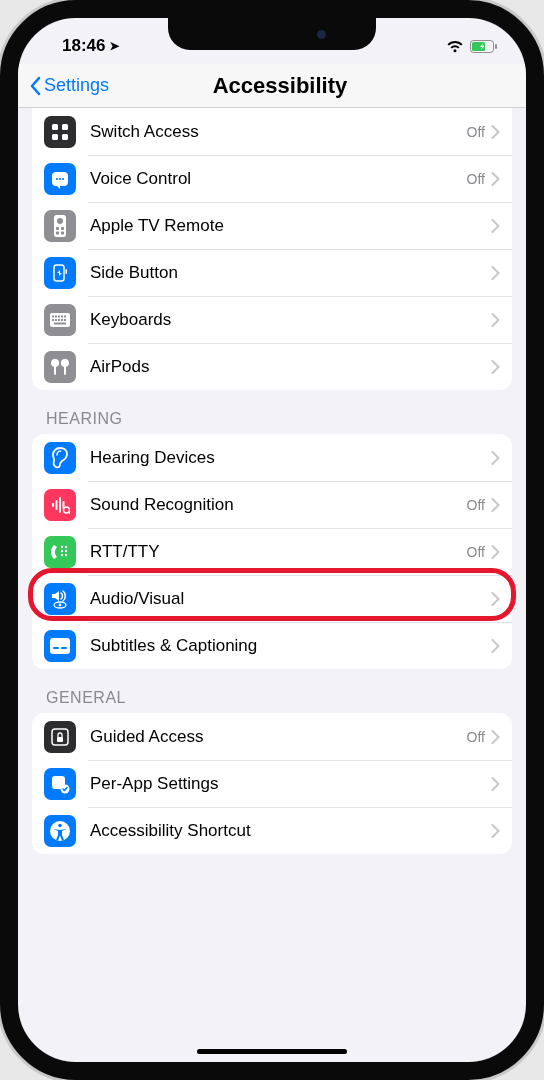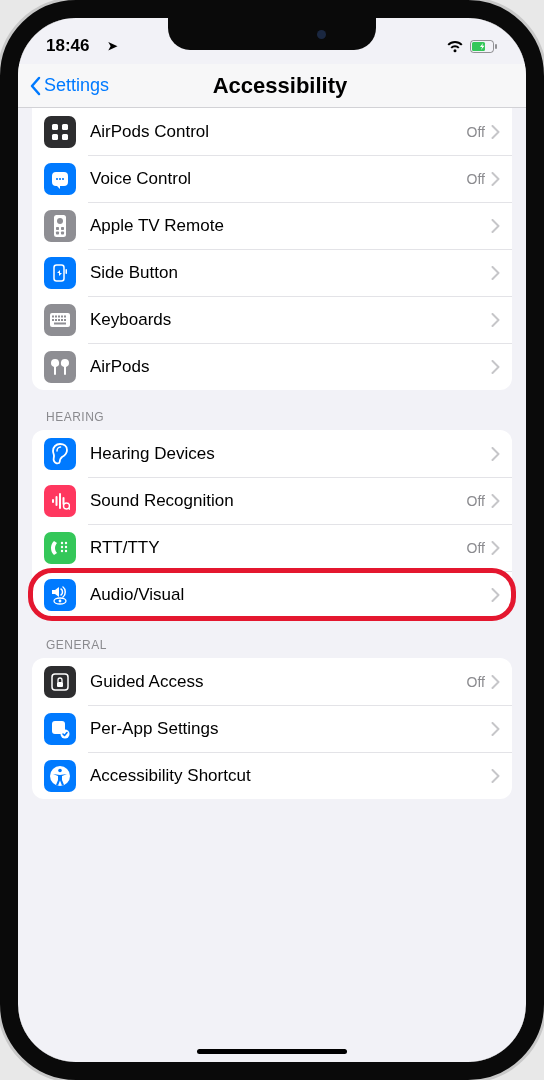--- a/index.html
+++ b/index.html
@@ -48,21 +48,21 @@
   .status-bar {
     display: flex;
     justify-content: space-between;
     align-items: center;
     height: 46px;
     padding: 10px 28px 0;
     font-size: 17px;
     font-weight: 600;
     color: #000;
   }
-  .status-left { display:flex; align-items:center; gap:18px; }
+  .status-left { display:flex; align-items:center; gap:4px;margin-left:16px; }
   .status-right { display:flex; align-items:center; gap:6px; }
   .loc-icon { font-size:12px; }
   .wifi-icon svg, .battery-icon svg { display:block; }
   .nav-bar {
     display: flex;
     align-items: center;
     justify-content: center;
     position: relative;
     height: 44px;
     border-bottom: 1px solid #d2d2d6;
@@ -79,21 +79,21 @@
     gap: 2px;
   }
   .nav-back svg { width:14px; height:20px; }
   .nav-title { font-size: 22px; font-weight: 600; color:#000; }
   .content {
     height: calc(100% - 46px - 44px);
     overflow: hidden;
     padding: 0 14px;
   }
   .section-header {
-    font-size: 12px;
+    font-size: 16px;
     color: #8a8a8e;
     letter-spacing: 0.5px;
     padding: 20px 14px 6px;
     text-transform: uppercase;
   }
   .group {
     background: #fff;
     border-radius: 12px;
     overflow: hidden;
   }
@@ -194,21 +194,21 @@
       <div class="group first" id="group-physical">
           <div class="row" id="row-switch-control">
             <div class="row-icon bg-dark">
               <svg width="18" height="18" viewBox="0 0 18 18">
                 <rect x="1" y="1" width="6" height="6" rx="1.5" fill="#fff"></rect>
                 <rect x="11" y="1" width="6" height="6" rx="1.5" fill="#fff"></rect>
                 <rect x="1" y="11" width="6" height="6" rx="1.5" fill="#fff"></rect>
                 <rect x="11" y="11" width="6" height="6" rx="1.5" fill="#fff"></rect>
               </svg>
             </div>
-            <div class="row-label">AirPods Control</div>
+            <div class="row-label">Switch Access</div>
             <div class="row-value">Off</div>
             <div class="chevron">
               <svg viewBox="0 0 9 14">
                 <path d="M1.5 1l6 6-6 6" stroke="#c6c6c9" stroke-width="2" fill="none" stroke-linecap="round" stroke-linejoin="round"></path>
               </svg>
             </div>
           </div>
           <div class="row" id="row-voice-control">
             <div class="row-icon bg-blue">
               <svg width="20" height="20" viewBox="0 0 20 20">
@@ -363,20 +363,35 @@
                 <circle cx="10" cy="16" r="1.4" fill="#fff"></circle>
               </svg>
             </div>
             <div class="row-label">Audio/Visual</div>
             <div class="chevron">
               <svg viewBox="0 0 9 14">
                 <path d="M1.5 1l6 6-6 6" stroke="#c6c6c9" stroke-width="2" fill="none" stroke-linecap="round" stroke-linejoin="round"></path>
               </svg>
             </div>
           </div>
+          <div class="row" id="row-subtitles-captioning">
+            <div class="row-icon bg-blue">
+              <svg width="22" height="18" viewBox="0 0 22 18">
+                <rect x="1" y="1" width="20" height="16" rx="3" fill="#fff"></rect>
+                <rect x="4" y="10" width="6" height="2" rx="1" fill="#007aff"></rect>
+                <rect x="12" y="10" width="6" height="2" rx="1" fill="#007aff"></rect>
+              </svg>
+            </div>
+            <div class="row-label">Subtitles &amp; Captioning</div>
+            <div class="chevron">
+              <svg viewBox="0 0 9 14">
+                <path d="M1.5 1l6 6-6 6" stroke="#c6c6c9" stroke-width="2" fill="none" stroke-linecap="round" stroke-linejoin="round"></path>
+              </svg>
+            </div>
+          </div>
         </div>
 
       <div class="section-header">GENERAL</div>
       <div class="group" id="group-general">
           <div class="row" id="row-guided-access">
             <div class="row-icon bg-dark">
               <svg width="20" height="20" viewBox="0 0 20 20">
                 <rect x="2" y="2" width="16" height="16" rx="3" fill="none" stroke="#fff" stroke-width="1.5"></rect>
                 <rect x="7" y="10" width="6" height="5" rx="1" fill="#fff"></rect>
                 <path d="M8 10V8a2 2 0 014 0v2" stroke="#fff" stroke-width="1.3" fill="none"></path>

